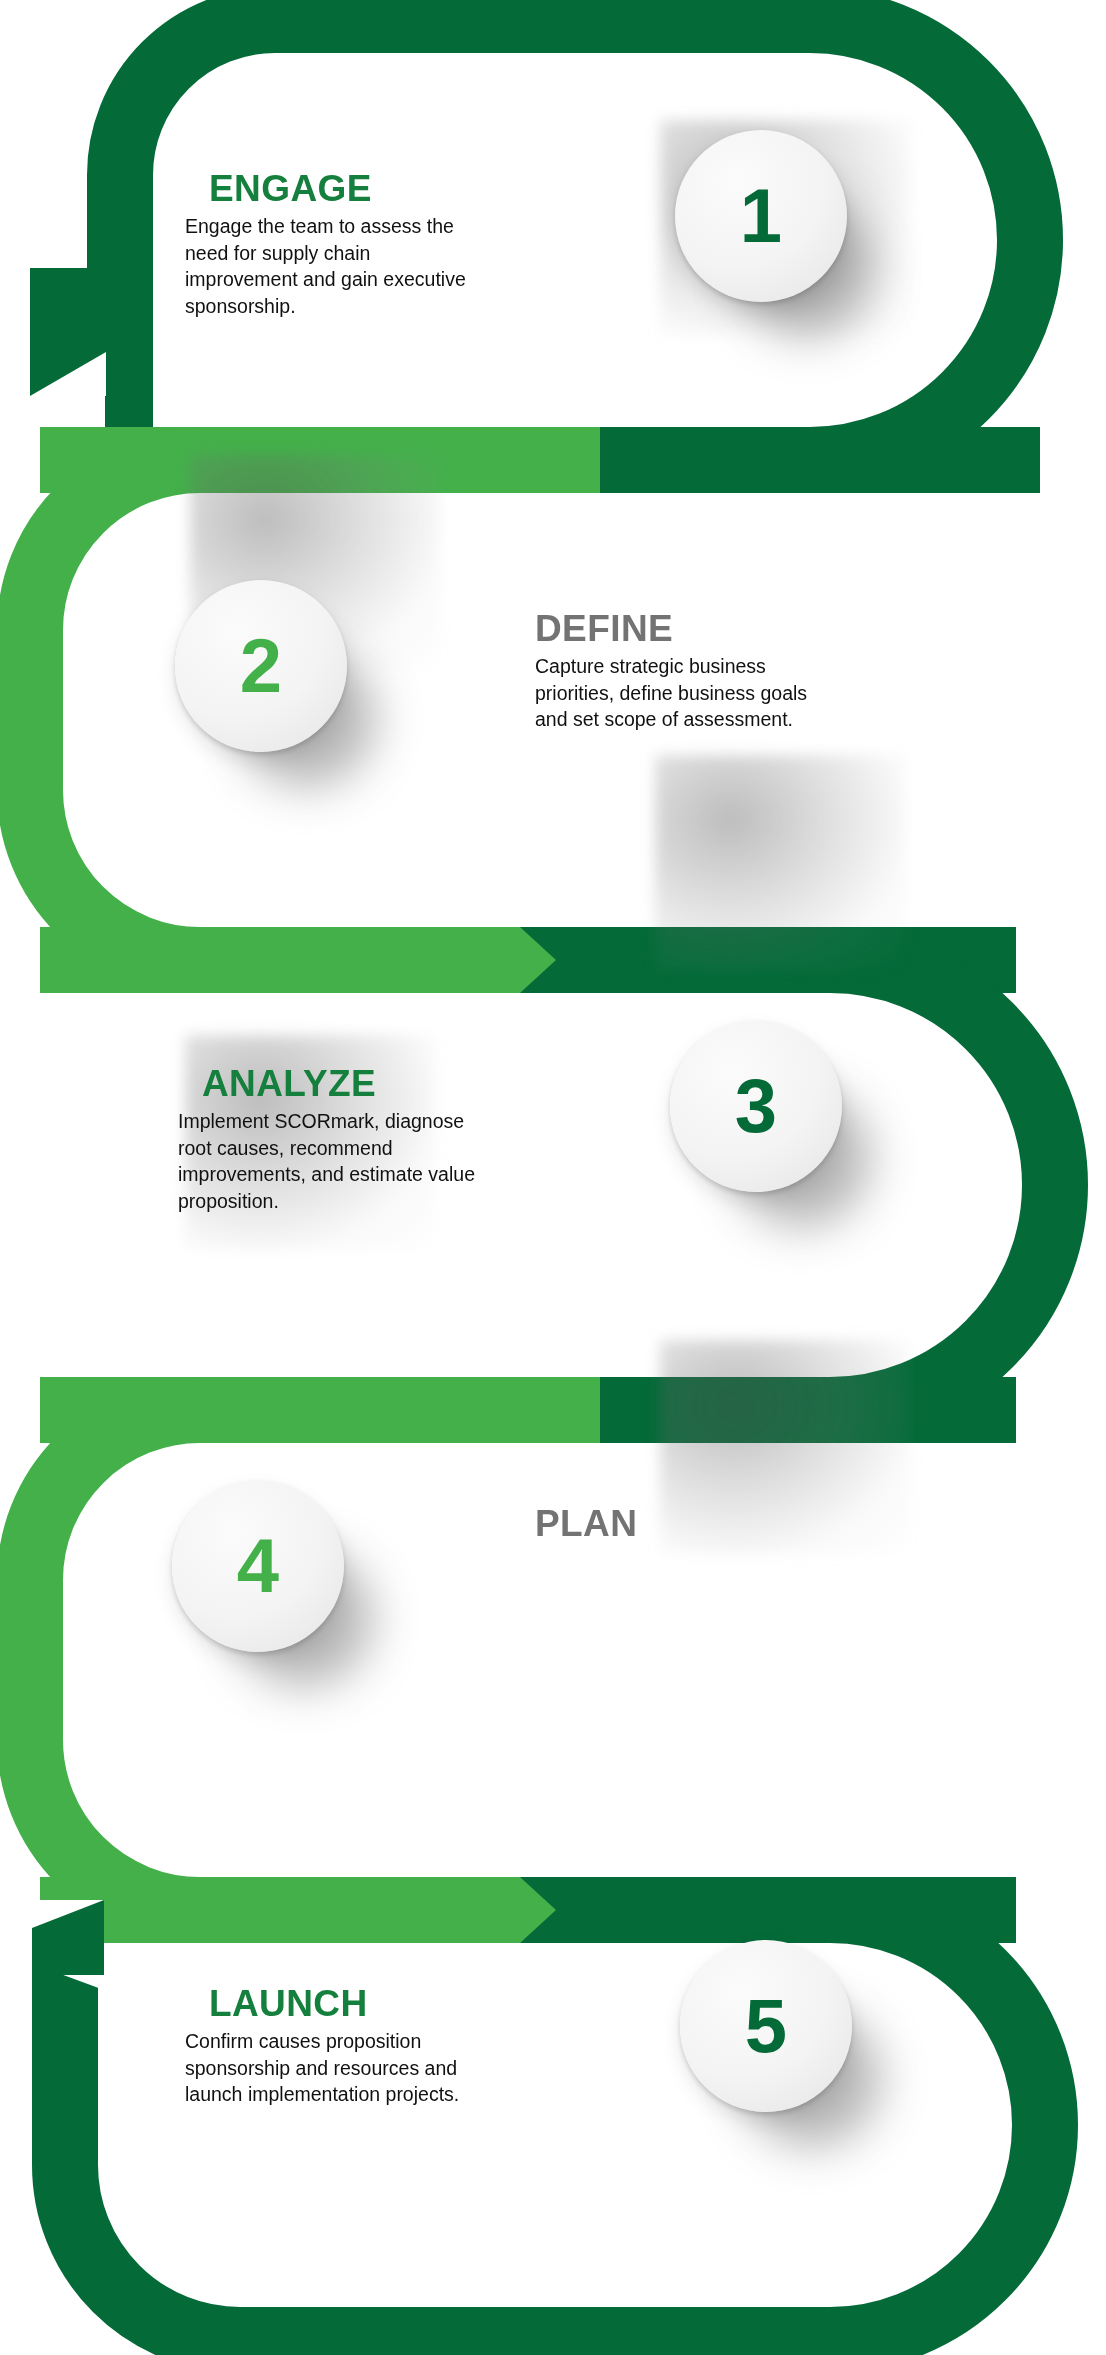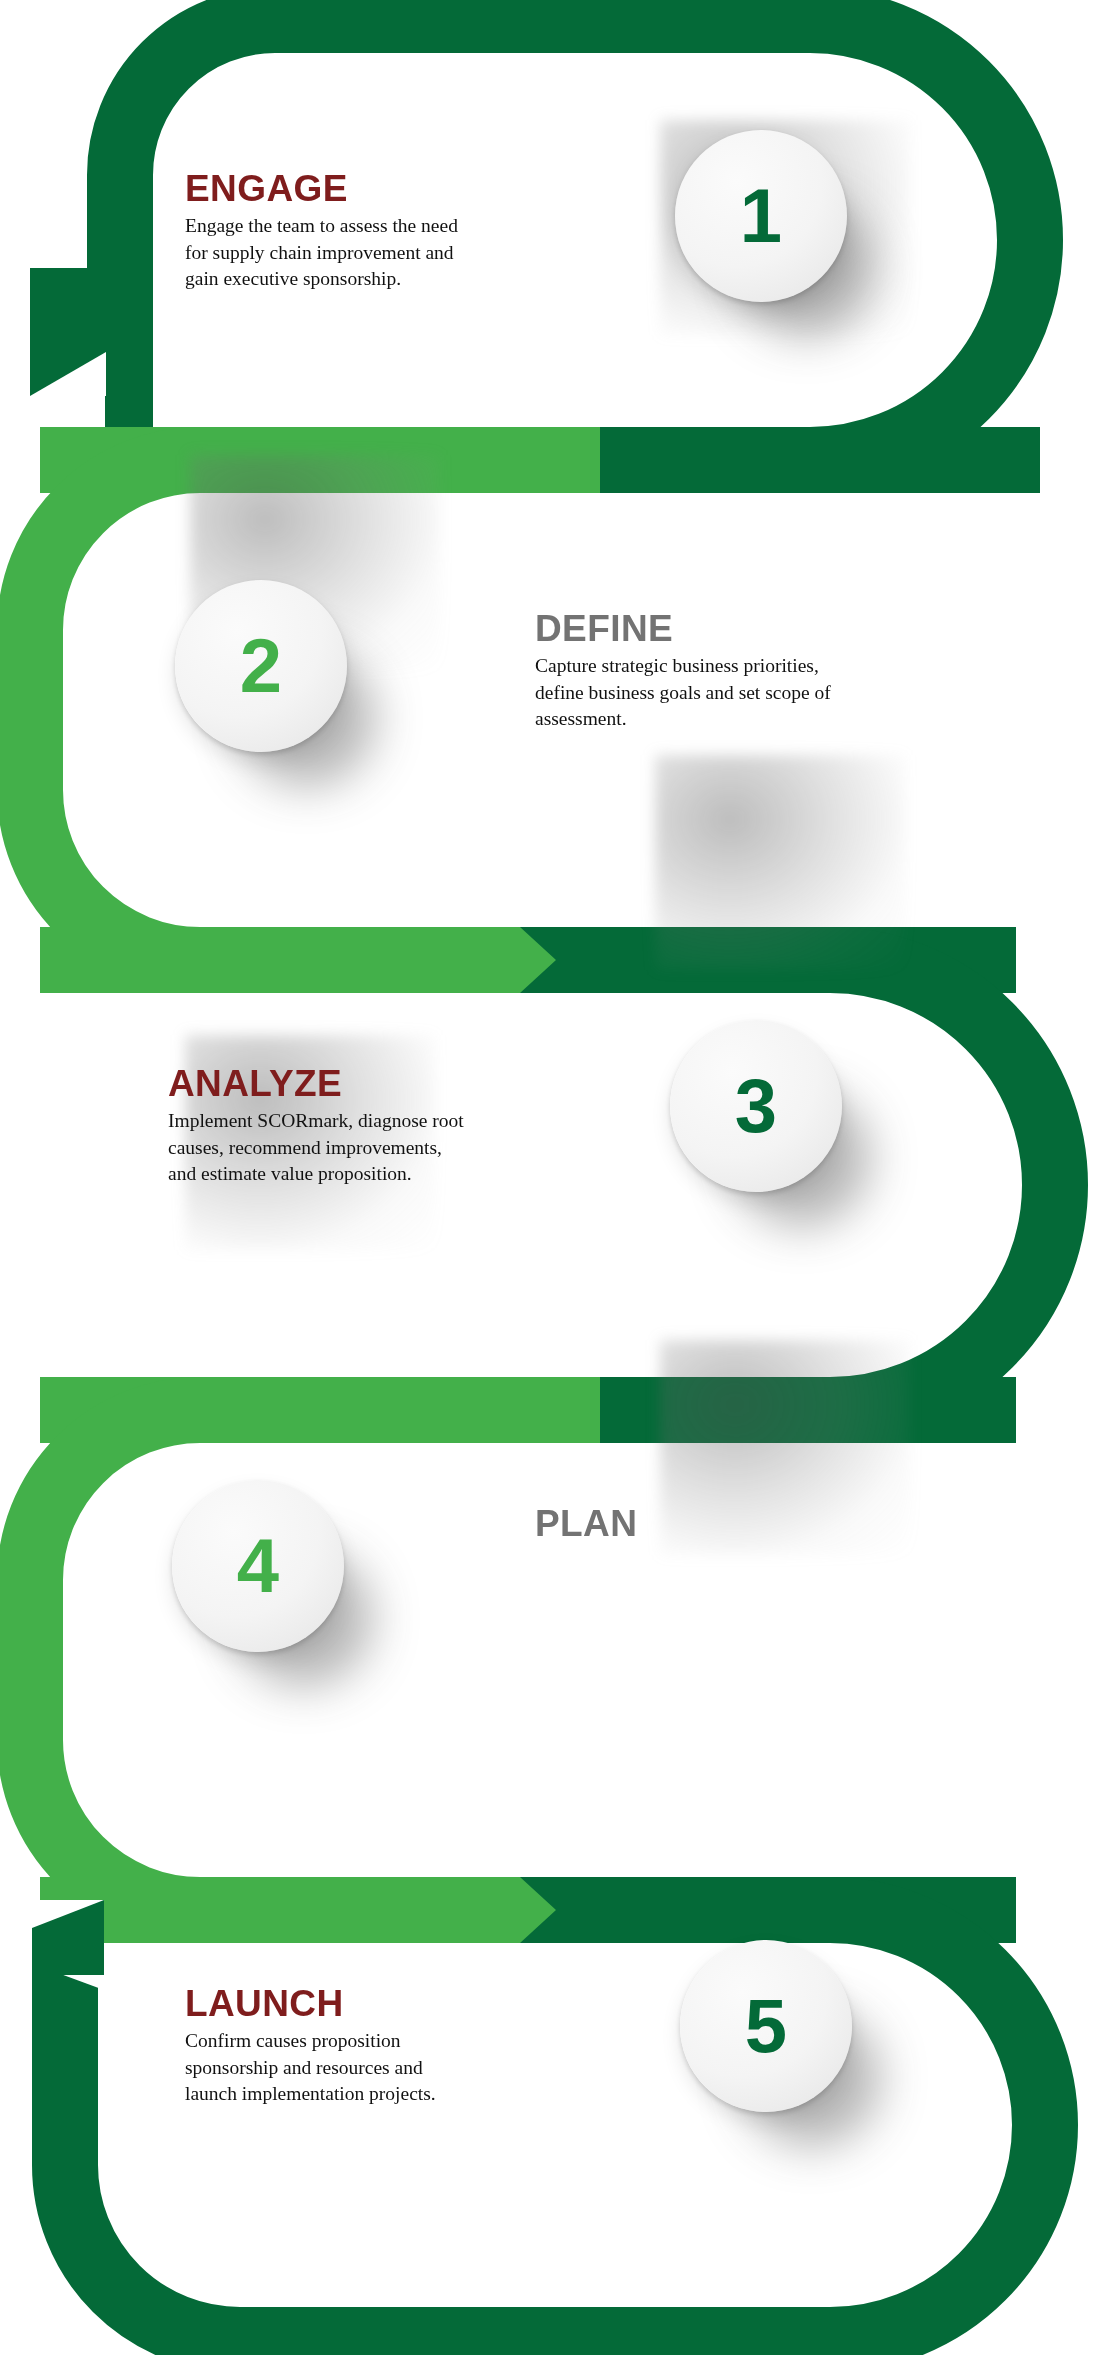--- a/index.html
+++ b/index.html
@@ -36,28 +36,28 @@
   .step-title {
     margin: 0 0 6px 0;
     font-family: "Liberation Sans", sans-serif;
     font-weight: bold;
     font-size: 37px;
     letter-spacing: 0.4px;
     line-height: 1.0;
   }
   .step-desc {
     margin: 0;
-    font-family: Liberation Serif, serif;
+    font-family: Liberation Sans, sans-serif;
     font-size: 19.5px;
     line-height: 1.37;
     color: #111111;
     font-weight: 400;
   }
 
-  .title-dark  { color: #7f1d1d; }
+  .title-dark  { color: #15803d; margin-left: 24px; }
   .title-light { color: #737373; }
 
   
   .step-circle {
     position: absolute;
     z-index: 6;
     width: 172px;
     height: 172px;
     border-radius: 50%;
     background:
@@ -208,21 +208,21 @@
   </div>
 
   <div class="step-text" style="left:535px; top:610px; width:305px;">
     <div class="step-title title-light">DEFINE</div>
     <p class="step-desc">Capture strategic business priorities, define business goals and set scope of assessment.</p>
   </div>
   <div class="step-circle" style="left:175px; top:580px;">
     <span class="circle-num num-light">2</span>
   </div>
 
-  <div class="step-text" style="left:168px; top:1065px; width:300px;">
+  <div class="step-text" style="left:178px; top:1065px; width:300px;">
     <div class="step-title title-dark">ANALYZE</div>
     <p class="step-desc">Implement SCORmark, diagnose root causes, recommend improvements, and estimate value proposition.</p>
   </div>
   <div class="step-circle" style="left:670px; top:1020px;">
     <span class="circle-num num-dark">3</span>
   </div>
 
   <div class="step-text" style="left:535px; top:1505px; width:335px;">
     <div class="step-title title-light">PLAN</div>
   </div>

